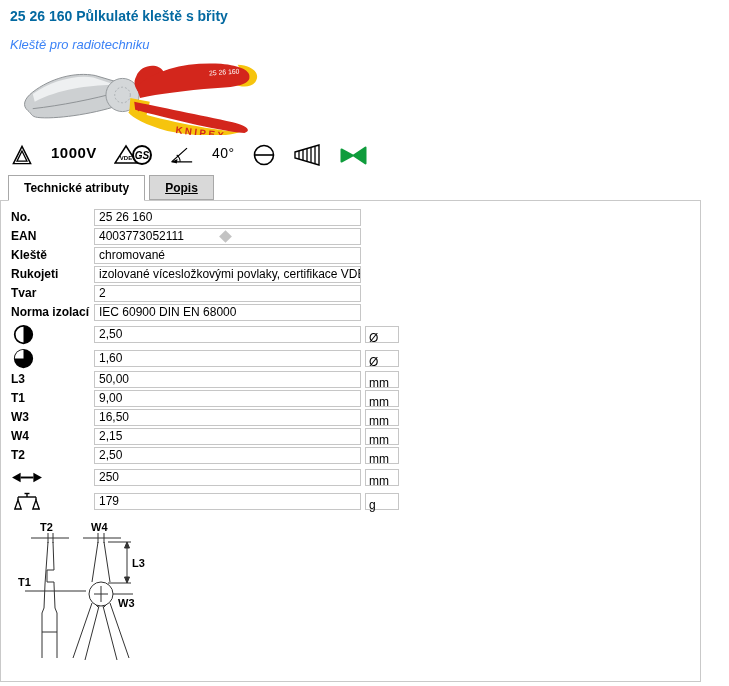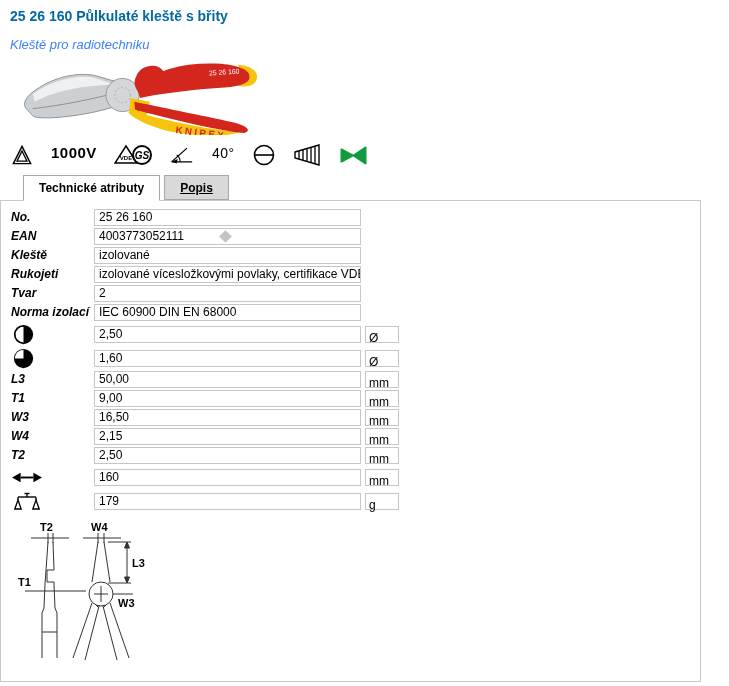--- a/index.html
+++ b/index.html
@@ -7,32 +7,32 @@
     font-family: "Liberation Sans", sans-serif; color: #000; }
 
   .page-title { padding: 8px 0 0 10px; font-size: 14px; font-weight: bold; color: #0369a1; }
   .page-subtitle { padding: 13px 0 0 10px; font-size: 13px; color: #3b82f6; font-style: italic; }
 
   .product-image { margin: 3px 0 0 18px; width: 250px; height: 80px; }
   .feature-icons { display: flex; align-items: center; gap: 17px; margin: 3px 0 0 12px; height: 26px; }
   .feature { display: flex; gap: 19px; }
   .feature-text { font-size: 15px; font-weight: bold; letter-spacing: 0.5px; }
 
-  .tabs { display: flex; margin: 7px 0 0 0; padding-left: 23px; position: relative; z-index: 2; }
+  .tabs { display: flex; margin: 7px 0 0 0; padding-left: 8px; position: relative; z-index: 2; }
   .tab { font-size: 12px; font-weight: bold; padding: 5px 15px 4px 15px;
          border: 1px solid #a8a8a8; margin-right: 4px; cursor: pointer; }
   .tab.active { background: #fff; border-bottom: 1px solid #fff; margin-bottom: -1px; }
   .tab.inactive { background: #d9d9d9; text-decoration: underline; }
 
   .panel { border: 1px solid #c9c9c9; width: 701px; margin-left: 0;
            background: #fff; padding: 8px 0 0 0; height: 482px; position: relative; z-index: 1; }
 
   .attr-row { display: flex; align-items: center; margin: 0 0 2px 0; padding-left: 10px; min-height: 17px; }
   .attr-row.tall { min-height: 22px; }
-  .attr-label { width: 83px; font-size: 12px; font-weight: bold; flex: none; line-height: 13px; font-style: italic; }
+  .attr-label { width: 83px; font-size: 12px; font-weight: bold; flex: none; line-height: 13px; }
   .attr-value { width: 267px; flex: none; border: 1px solid #c6c6c6; font-size: 12px;
                 padding: 1px 4px; height: 17px; line-height: 13px; white-space: nowrap;
                 overflow: hidden; position: relative; background: #fff; }
   .attr-unit { width: 34px; flex: none; border: 1px solid #c6c6c6; font-size: 12px;
                padding: 1px 3px; height: 17px; line-height: 21px; margin-left: 4px; background: #fff; }
   .diamond-marker { position: absolute; left: 126px; top: 3px; width: 9px; height: 9px;
                     background: #c3c3c3; transform: rotate(45deg); }
   .attr-icon-cell { width: 83px; flex: none; display: flex; align-items: center; }
 
   .diagram { margin: 6px 0 0 14px; }
@@ -136,21 +136,21 @@
   <div class="attr-row">
     <div class="attr-label">EAN</div>
     <div class="attr-value">
       <span>4003773052111</span>
       <span class="diamond-marker"></span>
     </div>
   </div>
 
   <div class="attr-row">
     <div class="attr-label">Kleště</div>
-    <div class="attr-value">izolované</div>
+    <div class="attr-value">chromované</div>
   </div>
 
   <div class="attr-row">
     <div class="attr-label">Rukojeti</div>
     <div class="attr-value">izolované vícesložkovými povlaky, certifikace VDE</div>
   </div>
 
   <div class="attr-row">
     <div class="attr-label">Tvar</div>
     <div class="attr-value">2</div>
@@ -215,21 +215,21 @@
 
 
   <div class="attr-row tall">
     <div class="attr-icon-cell">
       <svg width="32" height="15" viewBox="0 0 30 14">
         <polygon points="1,7 9,2.5 9,11.5"></polygon>
         <line x1="9" y1="7" x2="21" y2="7" stroke="#000" stroke-width="1.8"></line>
         <polygon points="29,7 21,2.5 21,11.5"></polygon>
       </svg>
     </div>
-    <div class="attr-value">160</div>
+    <div class="attr-value">250</div>
     <div class="attr-unit">mm</div>
   </div>
 
   <div class="attr-row tall">
     <div class="attr-icon-cell">
       <svg width="26" height="19" viewBox="0 0 26 19" style="margin-left:3px">
         <line x1="10.5" y1="1.5" x2="15.5" y2="1.5" stroke="#000" stroke-width="1.4"></line>
         <line x1="13" y1="1.5" x2="13" y2="5" stroke="#000" stroke-width="1.4"></line>
         <line x1="4" y1="5" x2="22" y2="5" stroke="#000" stroke-width="1.4"></line>
         <line x1="4" y1="5" x2="4" y2="8" stroke="#000" stroke-width="1.2"></line>

